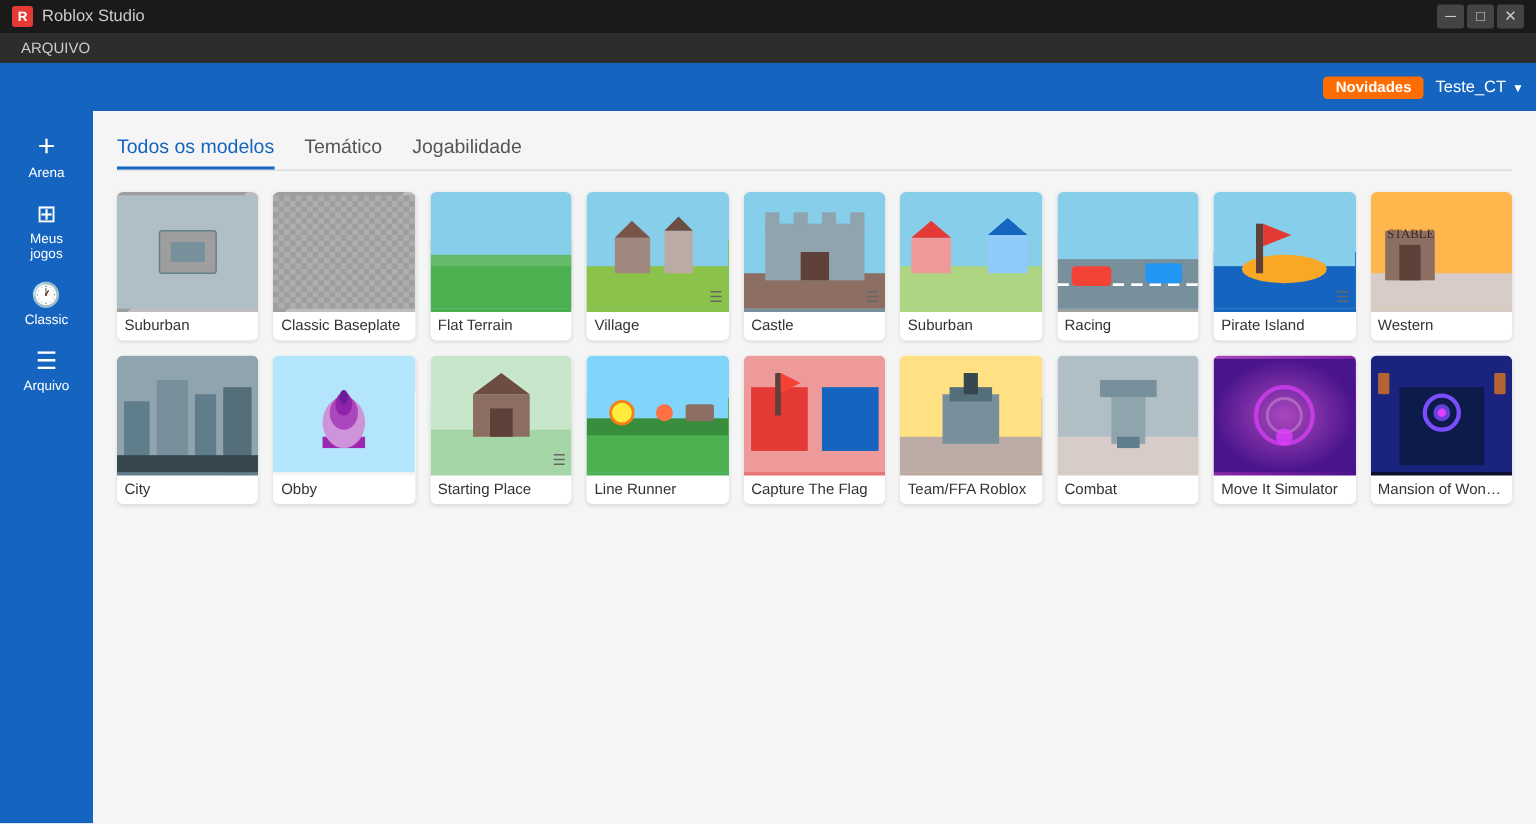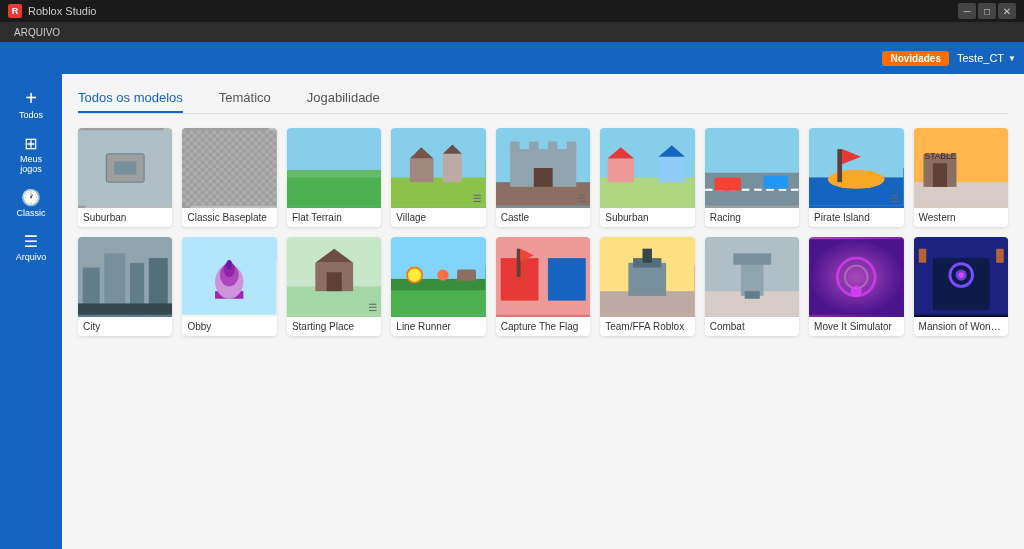--- a/index.html
+++ b/index.html
@@ -109,21 +109,21 @@
     .content {
       flex: 1;
       background: #f5f5f5;
       overflow-y: auto;
       padding: 12px 16px;
     }
 
     
     .tabs {
       display: flex;
-      gap: 36px;
+      gap: 20px;
       margin-bottom: 14px;
       border-bottom: 1px solid #ddd;
     }
     .tab {
       font-size: 13px;
       color: #555;
       padding: 4px 0 6px;
       cursor: pointer;
       border-bottom: 2px solid transparent;
     }
@@ -192,20 +192,21 @@
       background: linear-gradient(180deg, #87ceeb 40%, #aed581 40%);
     }
     .racing-img {
       background: linear-gradient(180deg, #87ceeb 35%, #9e9e9e 35%);
     }
     .pirate-img {
       background: linear-gradient(180deg, #87ceeb 50%, #1565c0 50%);
     }
     .western-img {
       background: linear-gradient(180deg, #ffb74d 40%, #d7ccc8 40%);
+      font-family: Liberation Serif, serif;
     }
     .city-img {
       background: linear-gradient(180deg, #90a4ae 30%, #607d8b 30%);
     }
     .obby-img {
       background: linear-gradient(180deg, #b3e5fc 30%, #f5f5f5 30%);
     }
     .starting-img {
       background: linear-gradient(180deg, #c8e6c9 40%, #a5d6a7 40%);
     }
@@ -255,21 +256,21 @@
     <span>Teste_CT</span>
     <span style="font-size:8px;">▼</span>
   </span>
 </div>
 
 <div class="main-layout">
 
   <div class="sidebar">
     <div class="sidebar-item">
       <span class="icon">+</span>
-      <span class="label">Todos</span>
+      <span class="label">Arena</span>
     </div>
     <div class="sidebar-item">
       <span class="icon" style="font-size:16px;">⊞</span>
       <span class="label">Meus jogos</span>
     </div>
     <div class="sidebar-item">
       <span class="icon" style="font-size:16px;">🕐</span>
       <span class="label">Classic</span>
     </div>
     <div class="sidebar-item">

